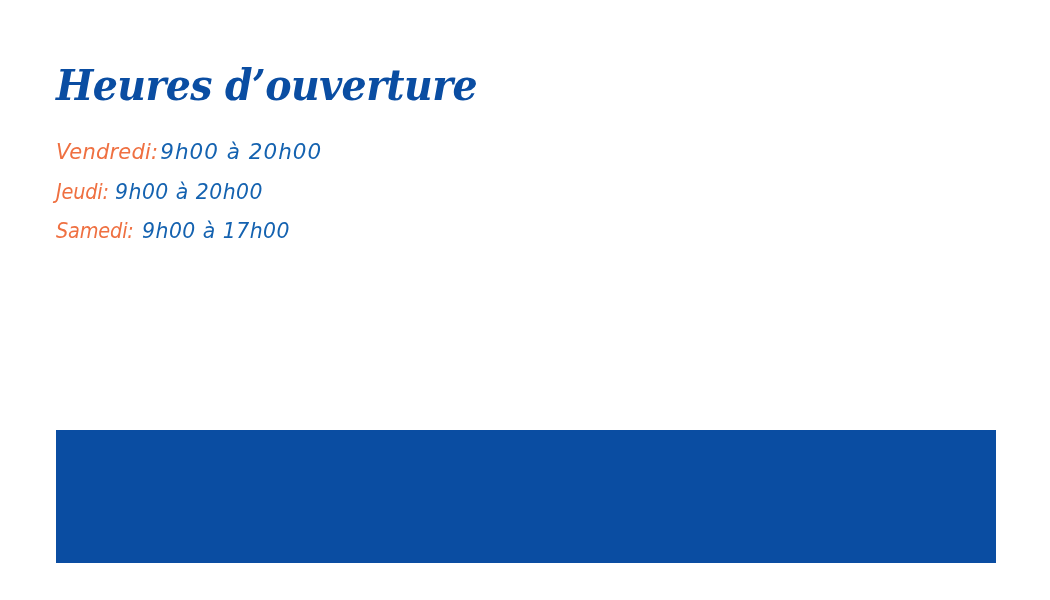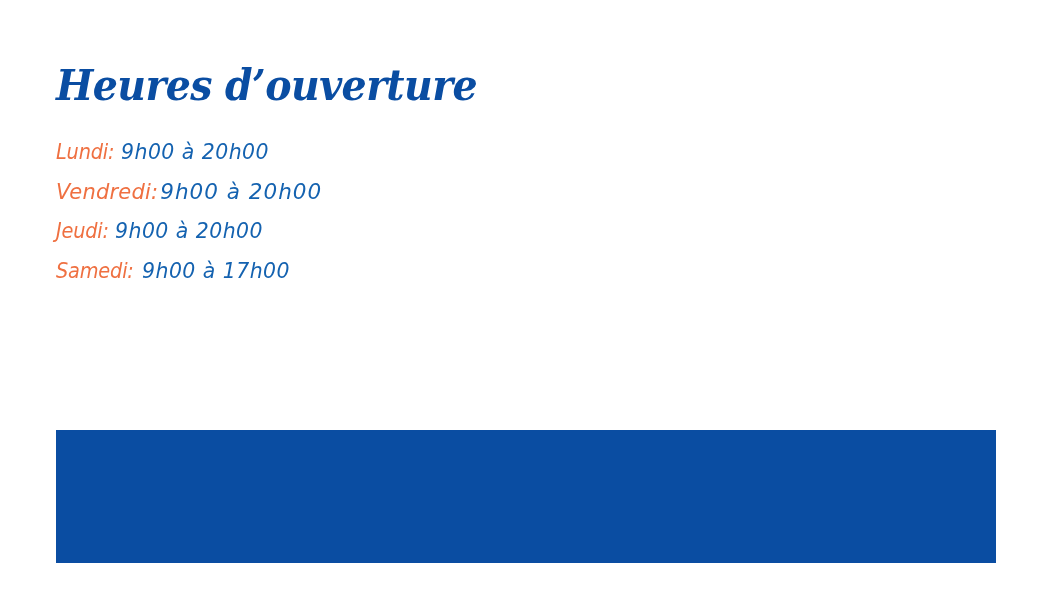--- a/index.html
+++ b/index.html
@@ -99,23 +99,20 @@
 </style>
 </head>
 <body>
 
 <div class="slide">
 
   <div class="page-title">Heures d’ouverture</div>
 
   <div class="hours-list">
 
-    <div class="hours-row">
-      <span class="day-label">Lundi:</span><span class="day-time">9h00  à  20h00</span>
-    </div>
 
 
     <div class="hours-row alt-face">
       <span class="day-label">Vendredi:</span><span class="day-time">9h00  à  20h00</span>
     </div>
 
     <div class="hours-row">
       <span class="day-label">Jeudi:</span><span class="day-time">9h00  à  20h00</span>
     </div>
 

